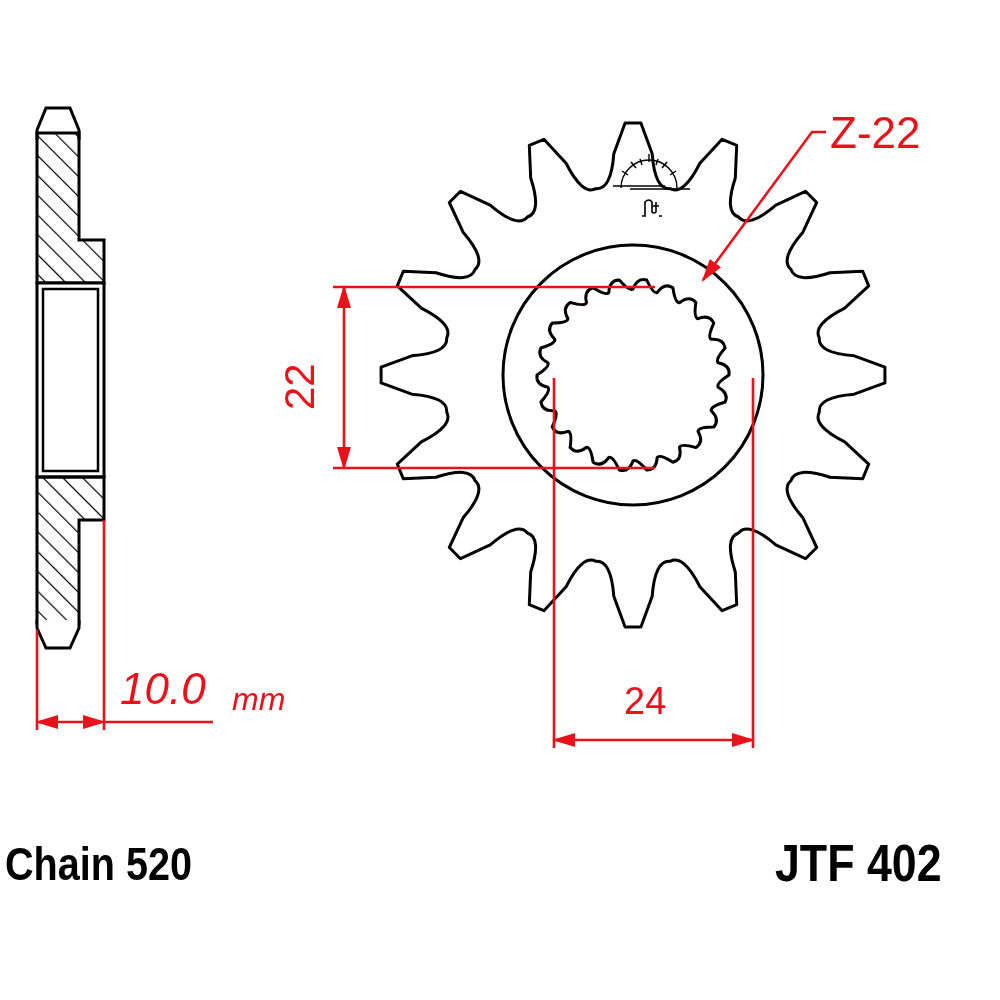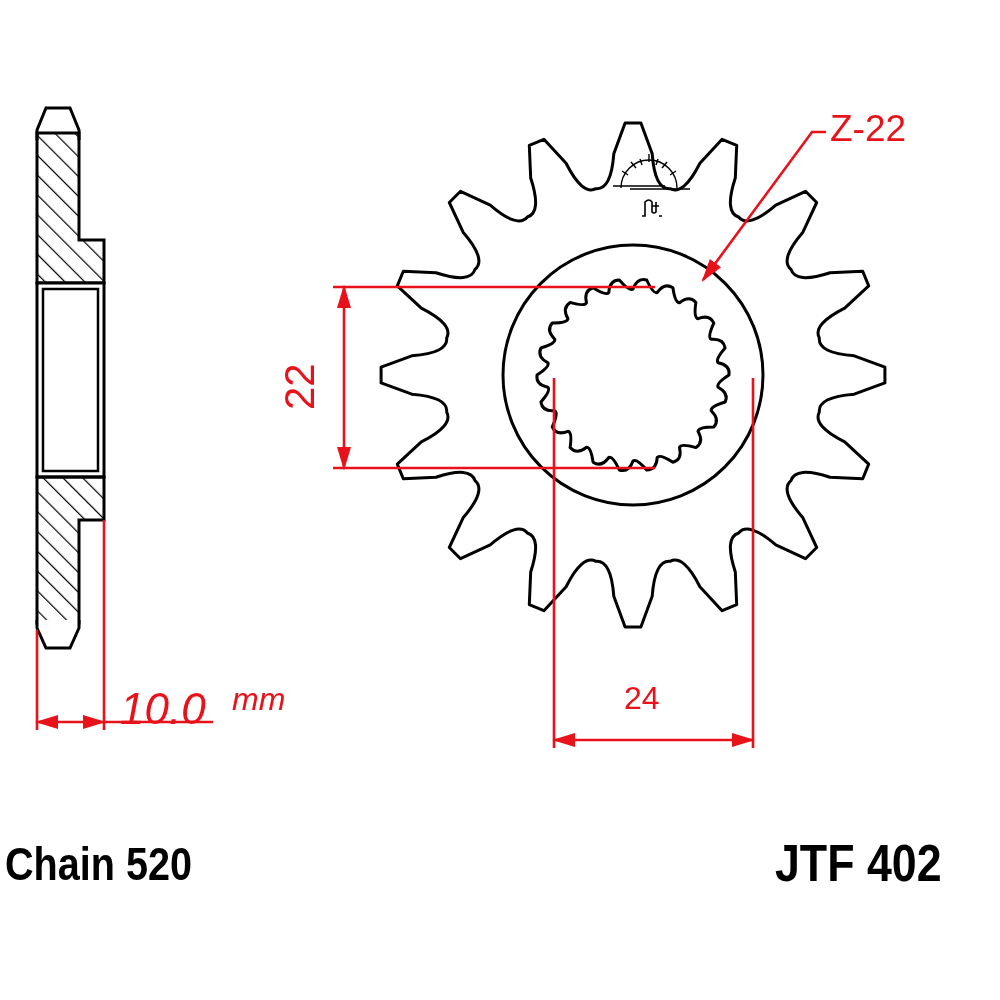--- a/index.html
+++ b/index.html
@@ -74,23 +74,23 @@
     <line x1="554" y1="378" x2="554" y2="748"></line>
     <line x1="753" y1="378" x2="753" y2="748"></line>
     <line x1="554" y1="740" x2="753" y2="740" marker-start="url(#arr)" marker-end="url(#arr)"></line>
   </g>
 
   <g stroke="#e8121b" stroke-width="2.6" fill="none">
     <polyline points="826,132 812,132 703,280" marker-end="url(#arr)"></polyline>
   </g>
 </svg>
 
-<div class="lbl dim-upright" style="left:830px; top:108px; font-size:37px;">Z-22</div>
+<div class="lbl dim-upright" style="left:830px; top:108px; font-size:44px;">Z-22</div>
 
 <div class="lbl dim-upright" style="left:276px; top:360px; font-size:42px; transform:rotate(-90deg); transform-origin:left top; top:410px;">22</div>
 
-<div class="lbl dim-upright" style="left:624px; top:680px; font-size:32px;">24</div>
+<div class="lbl dim-upright" style="left:624px; top:680px; font-size:38px;">24</div>
 
-<div class="lbl dim" style="left:120px; top:664px; font-size:44px;margin-top:20px;">10.0</div>
+<div class="lbl dim" style="left:120px; top:664px; font-size:44px;">10.0</div>
 <div class="lbl dim" style="left:232px; top:681px; font-size:32px;">mm</div>
 
 <div class="lbl bold" style="left:5px; top:837px; font-size:46px;">Chain 520</div>
 <div class="lbl bold" style="left:775px; top:833px; font-size:52px;">JTF 402</div>
 
 </body></html>

